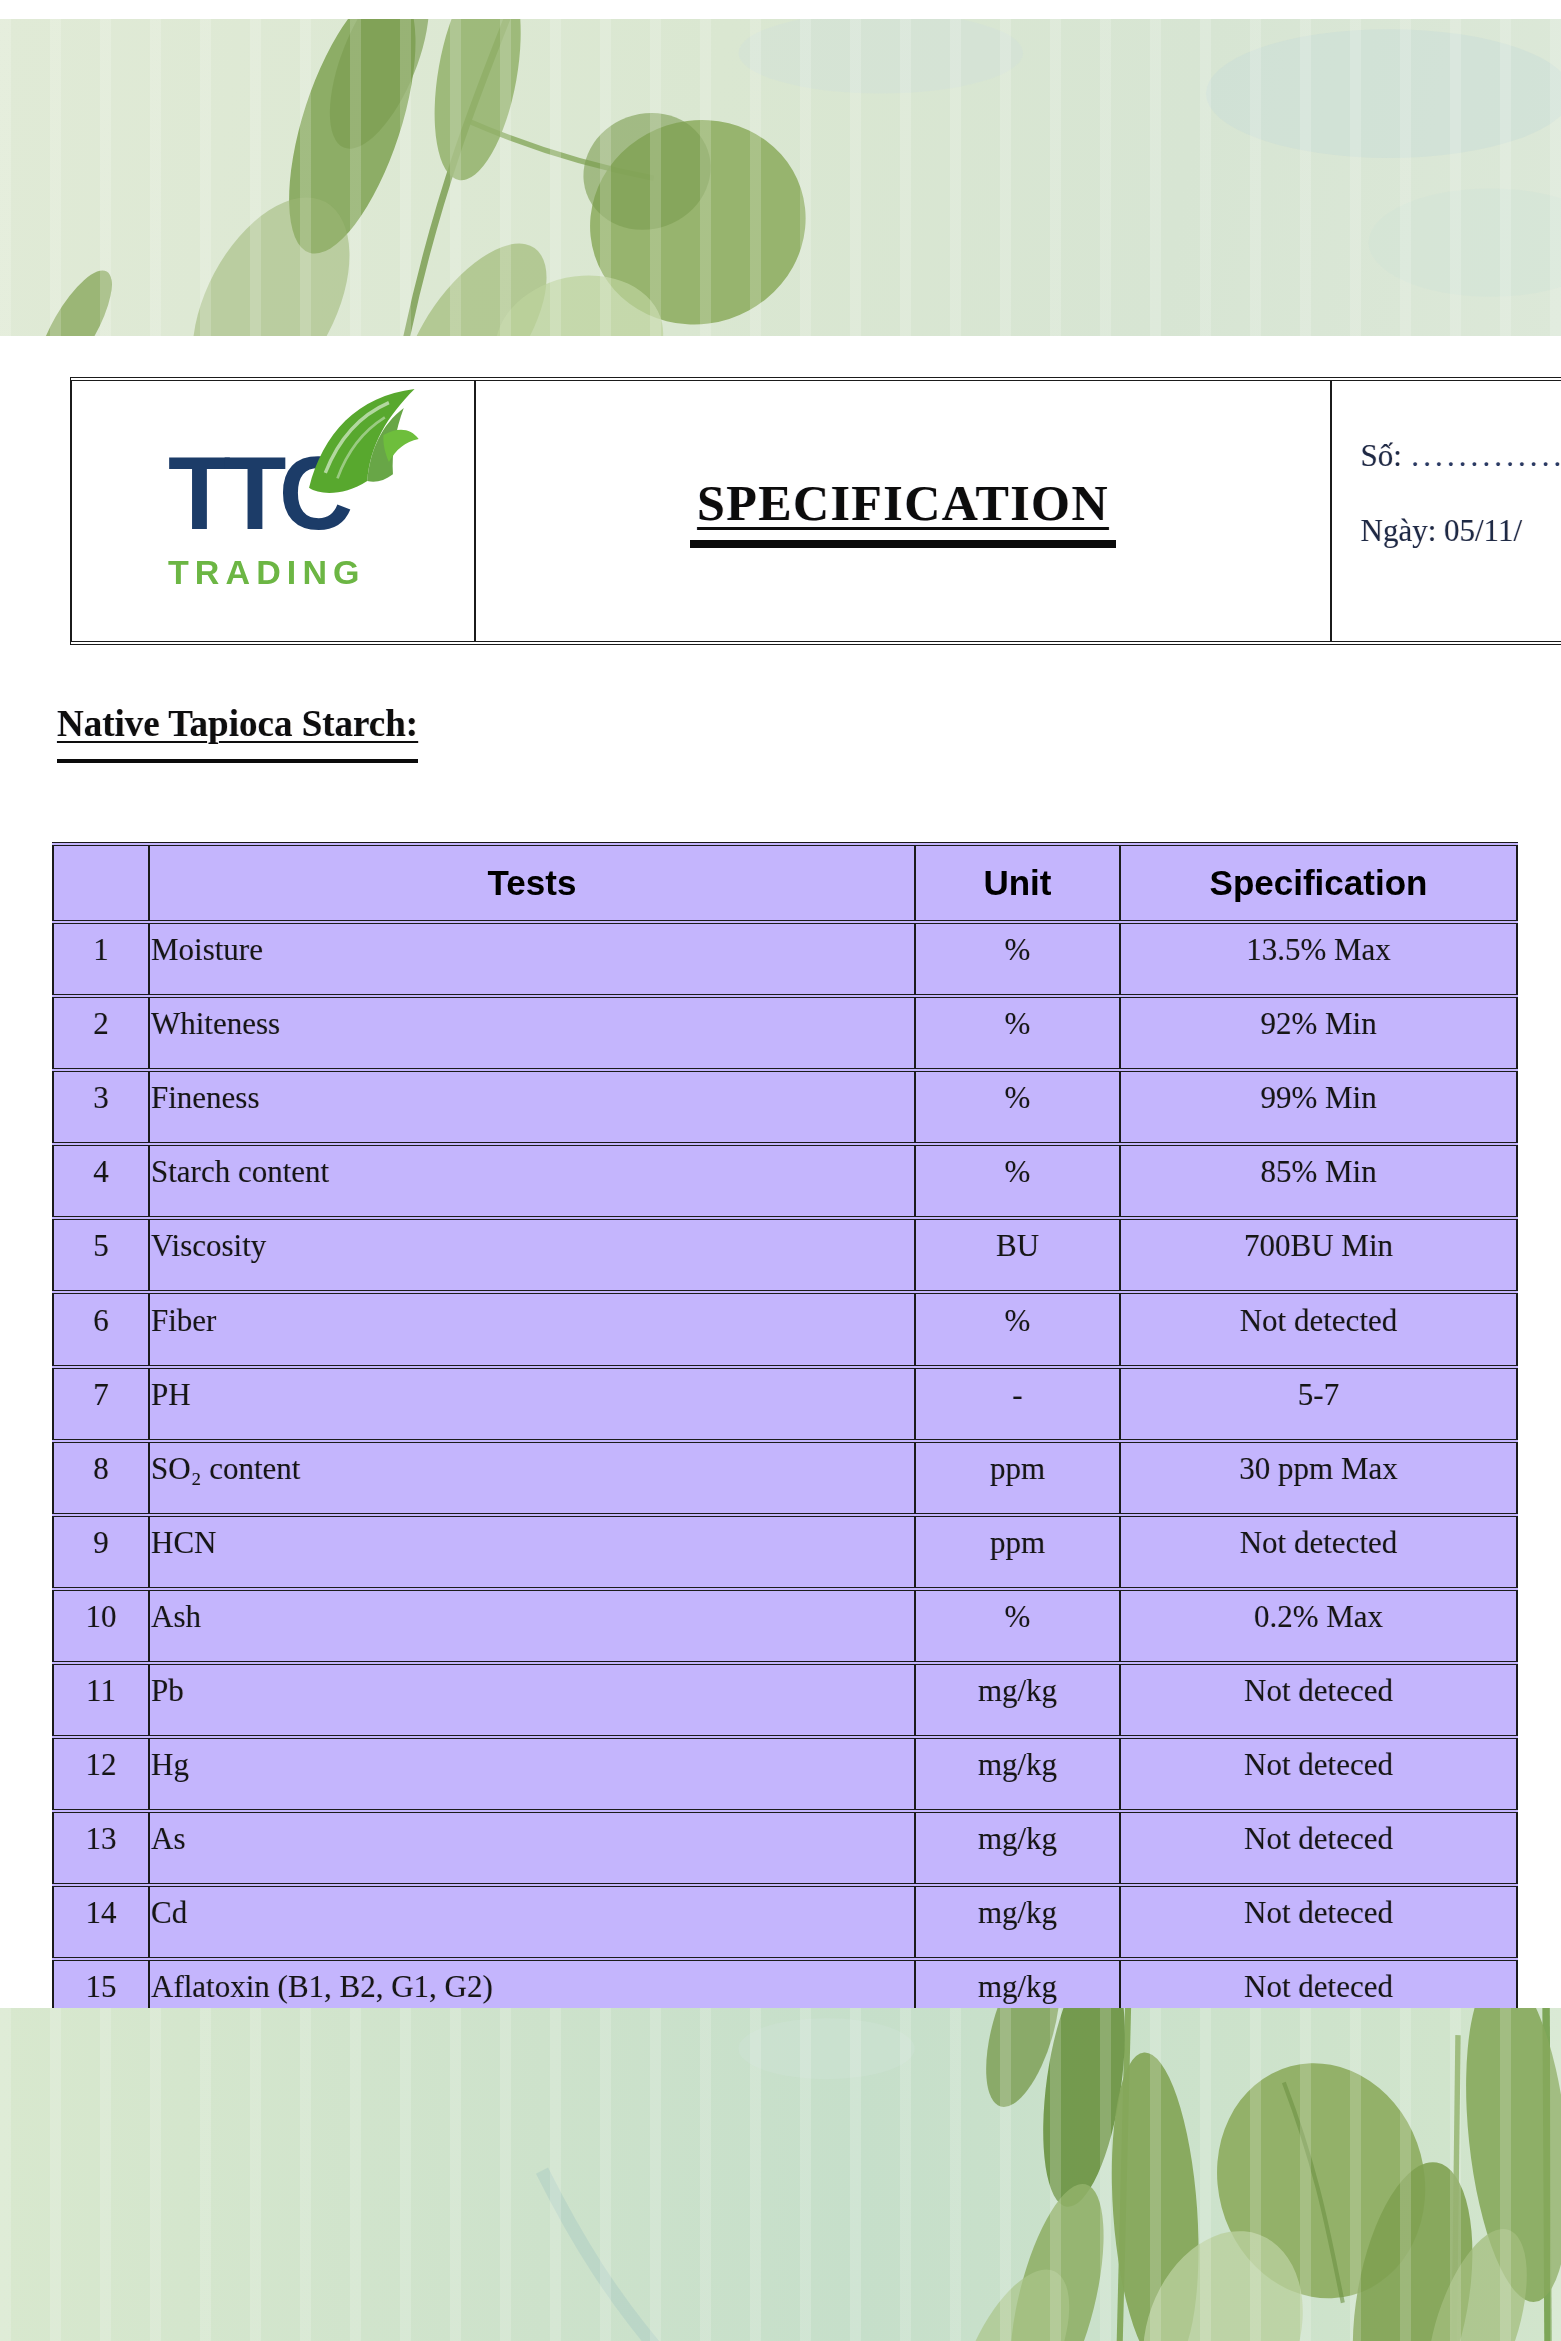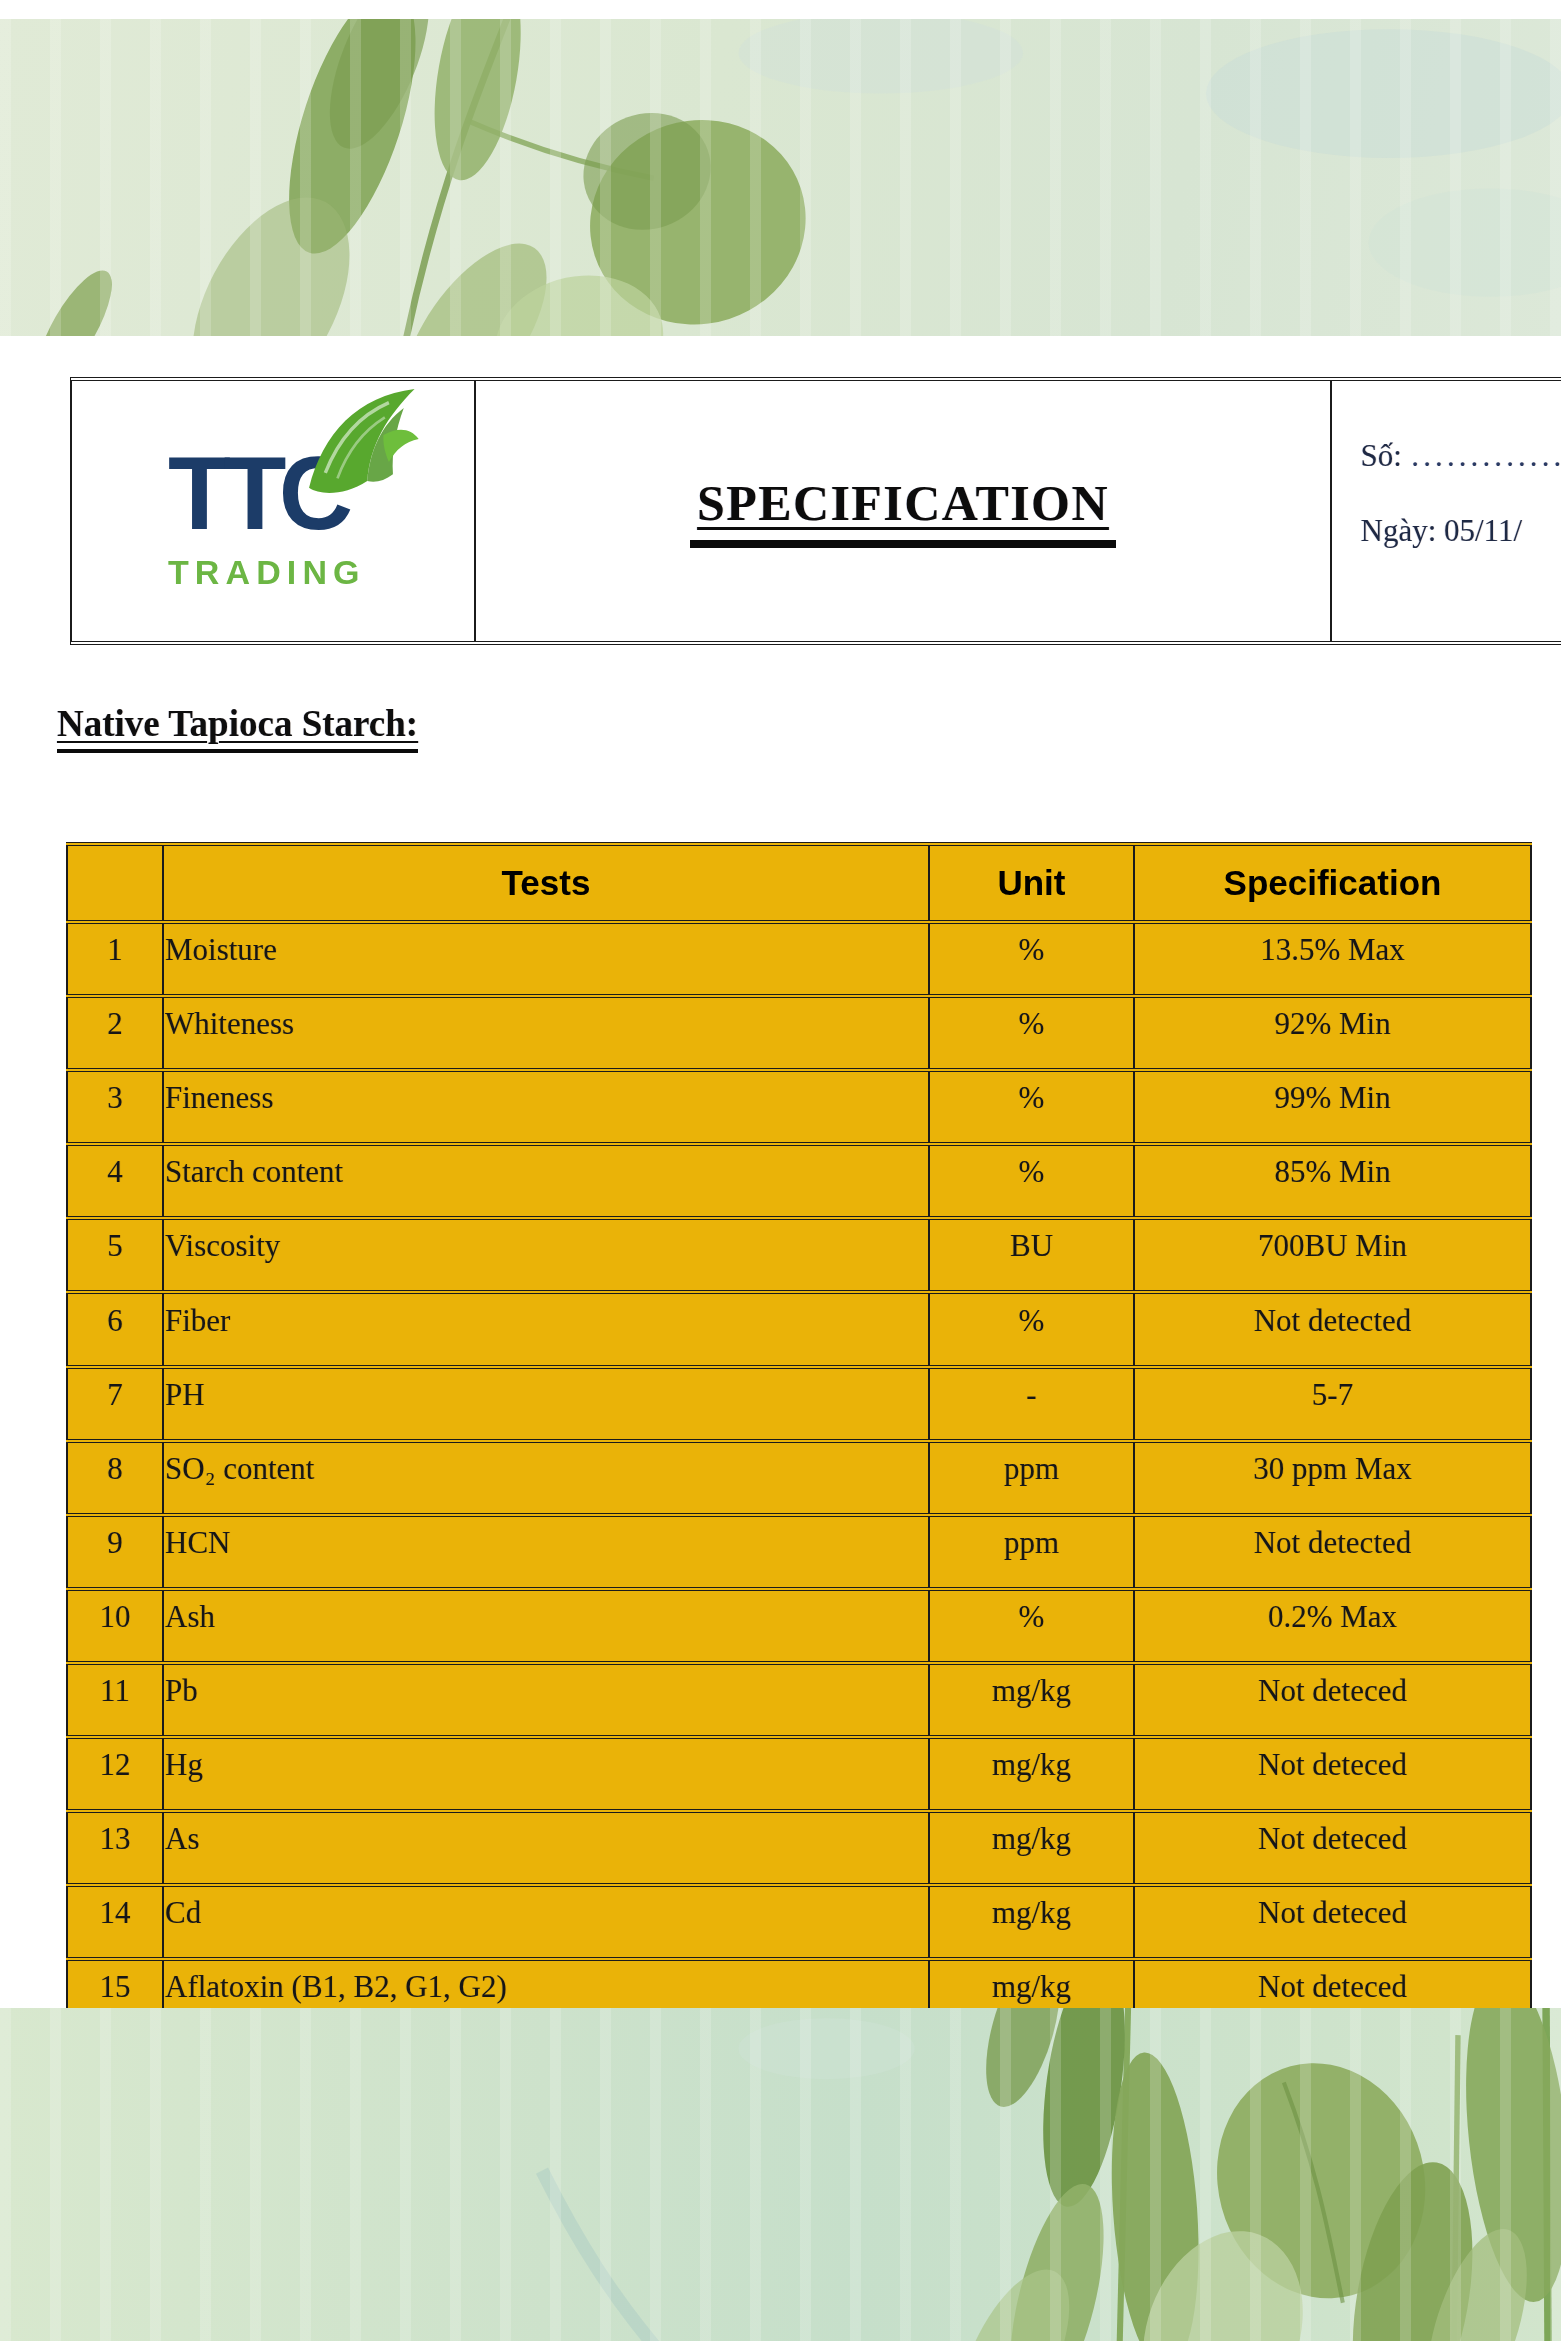--- a/index.html
+++ b/index.html
@@ -39,25 +39,25 @@
     text-decoration:underline;text-decoration-thickness:2.7px;text-underline-offset:6.8px;
     border-bottom:8.8px solid #0a0a0a;padding:0 6.8px 8.1px;white-space:nowrap;}
 
   .meta-line{font-size:31px;color:#1e2944;white-space:nowrap;}
   .meta-line + .meta-line{margin-top:39px;}
   .dots{letter-spacing:4.1px;margin-left:9.5px;color:#2a3a63;}
 
   
   .product-heading{position:absolute;left:57px;top:683px;font-size:37px;font-weight:700;color:#0e0e0e;
     text-decoration:underline;text-decoration-thickness:2px;text-underline-offset:5.4px;
-    border-bottom:4.7px solid #0b0b0b;padding-bottom:4px;z-index:2;}
-
-  
-  table.spec-table{position:absolute;left:66px;top:823px;width:1464px;border-collapse:collapse;
-    table-layout:fixed;background:#eab308;z-index:1;}
+    border-bottom:4.7px solid #0b0b0b;padding-bottom:14px;z-index:2;}
+
+  
+  table.spec-table{position:absolute;left:52px;top:823px;width:1464px;border-collapse:collapse;
+    table-layout:fixed;background:#c4b5fd;z-index:1;}
   .spec-table col.c-no{width:96px;}
   .spec-table col.c-test{width:766px;}
   .spec-table col.c-unit{width:205px;}
   .spec-table col.c-spec{width:397px;}
   .spec-table th{font-family:"Liberation Sans","DejaVu Sans",sans-serif;font-weight:700;font-size:35px;
     color:#000;height:72px;text-align:center;vertical-align:middle;
     border:2px solid #1b1b1b;border-top:4.7px double #1b1b1b;border-bottom:4.7px double #1b1b1b;}
   .spec-table td{font-size:31px;height:61px;vertical-align:top;padding-top:8.1px;
     border:2px solid #1b1b1b;border-bottom:4.1px double #1b1b1b;box-sizing:content-box;overflow:hidden;}
   .spec-table td.col-no{text-align:center;}

